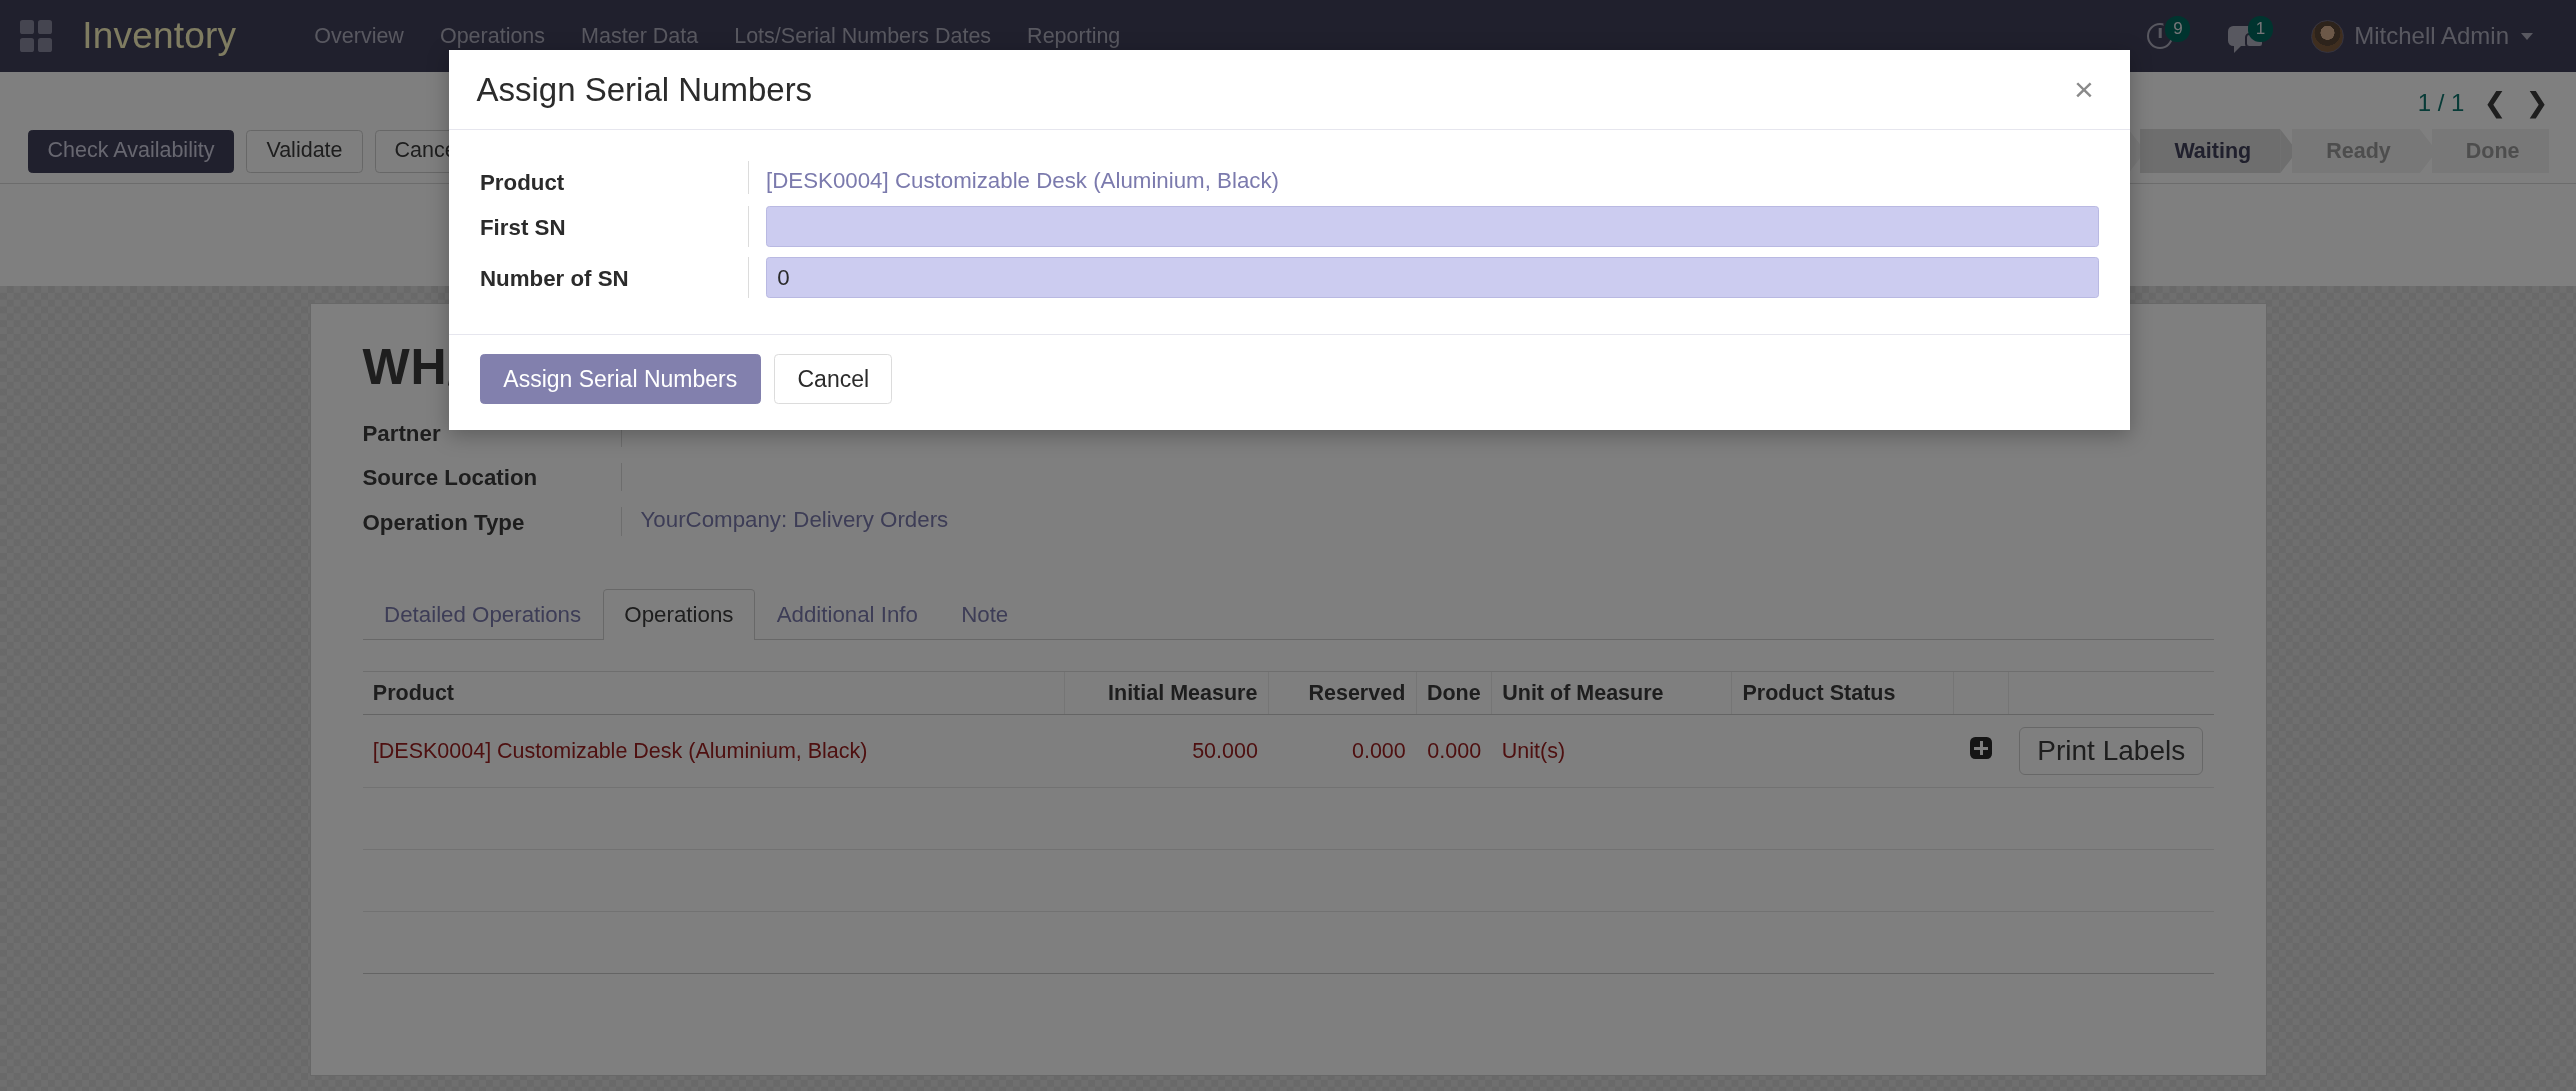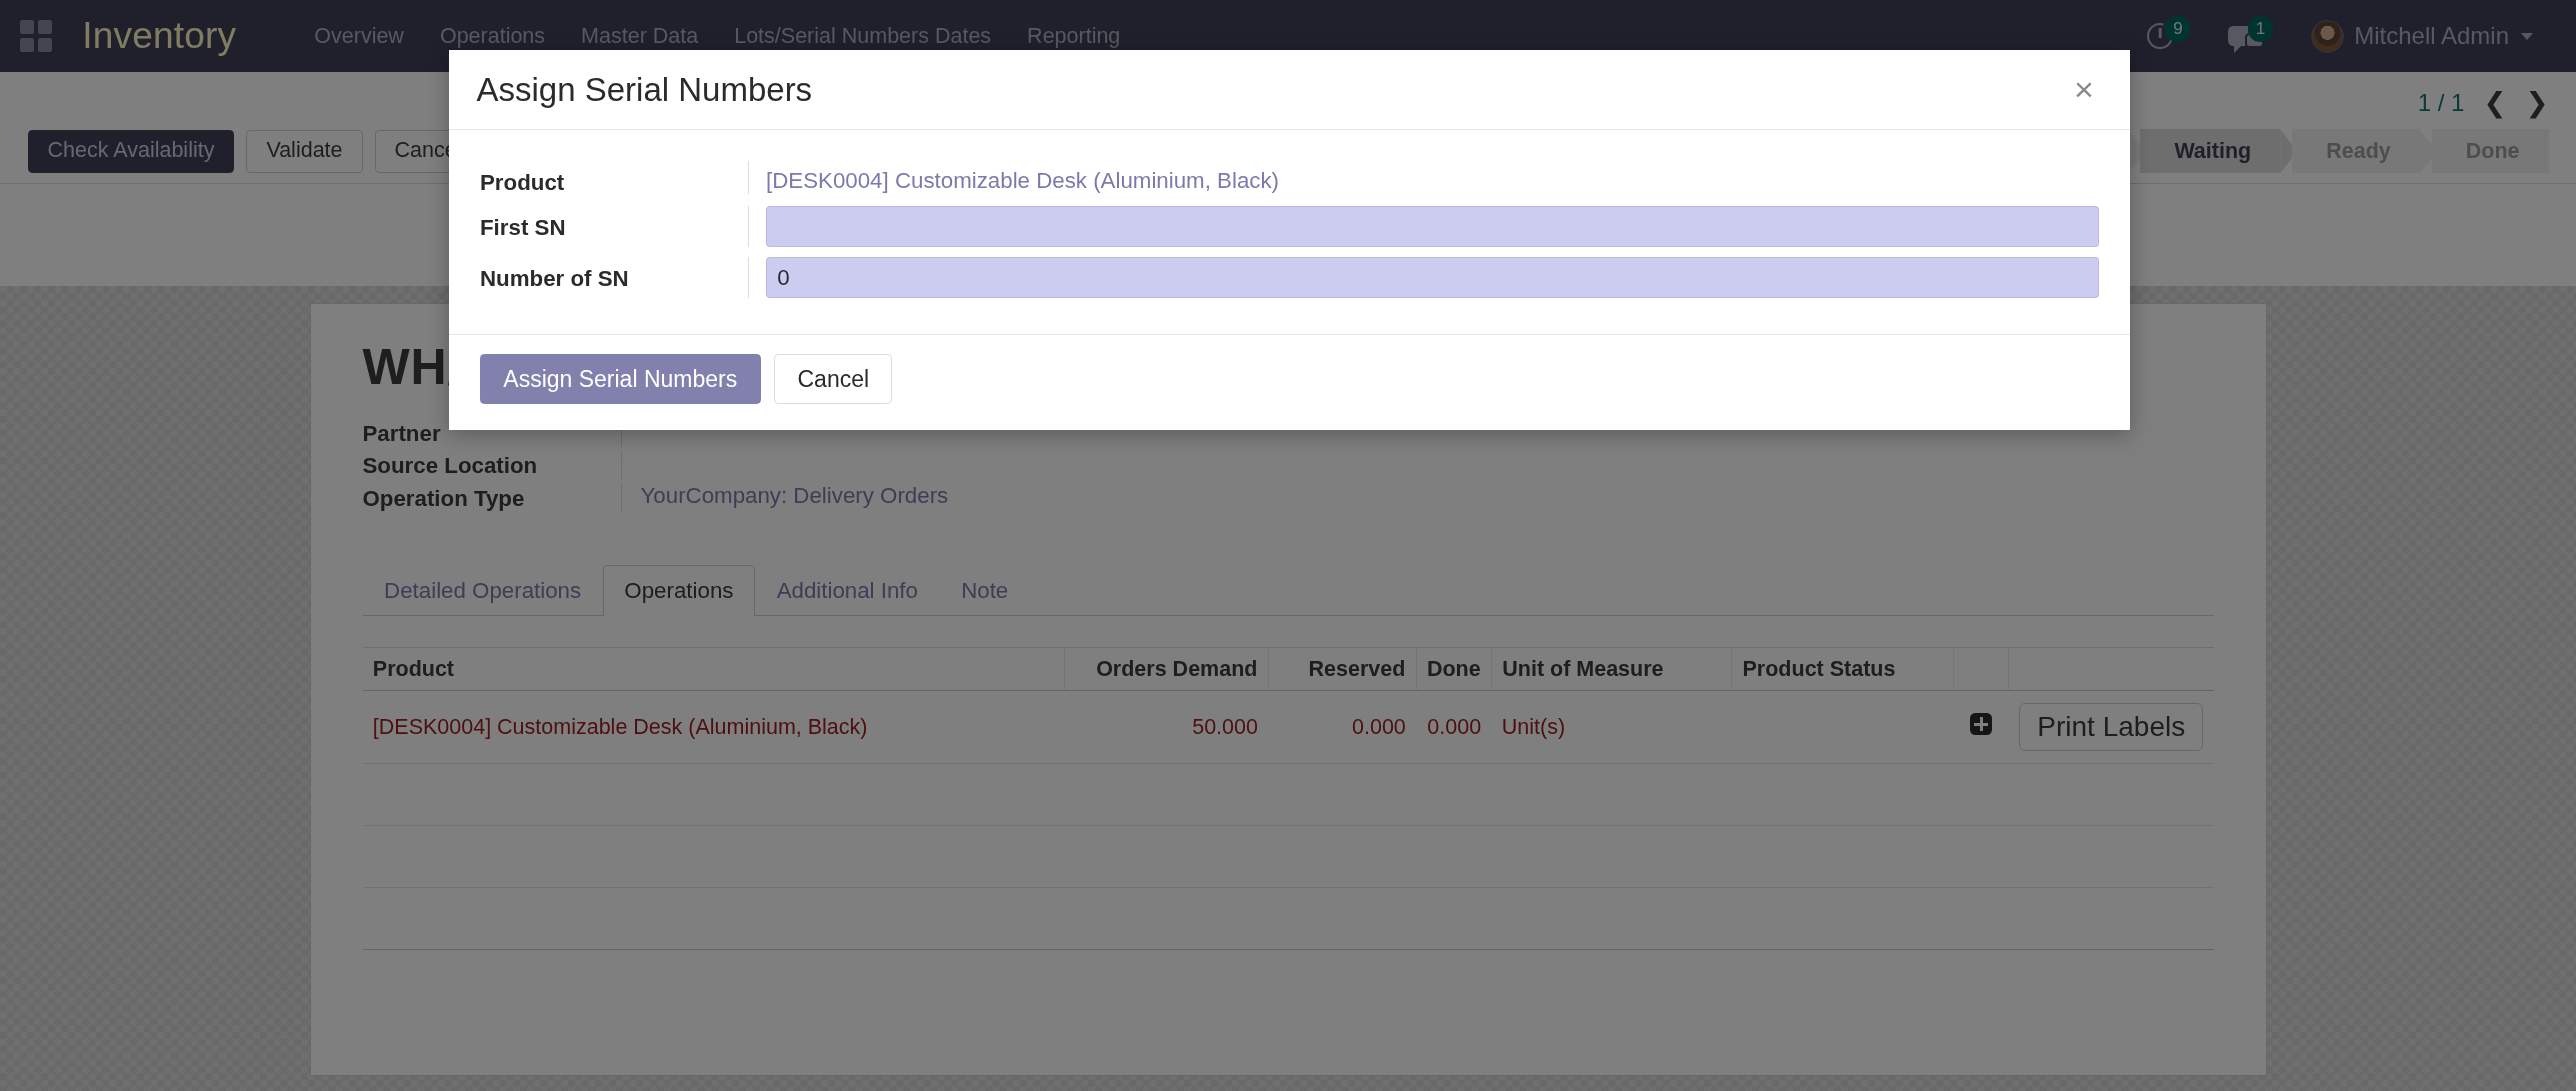--- a/index.html
+++ b/index.html
@@ -149,21 +149,21 @@
     background-position: 0 0, 6.9px 6.9px;
     padding: 17px 0 0 0;
     z-index: 1;
   }
   .sheet {
     margin: 0 auto; width: 1957px; background: #ffffff;
     border: 0.9px solid #d0d0d0; min-height: 773px;
     padding: 34px 52px 26px 52px;
   }
   .record-title { font-size: 50px; font-weight: bold; color: #3c3c3c; margin-bottom: 22.3px; letter-spacing: 0.9px; }
-  .form-grid { display: grid; grid-template-columns: 258px 1fr; row-gap: 4px; max-width: 1375px; }
+  .form-grid { display: grid; grid-template-columns: 258px 1fr; row-gap: 16px; max-width: 1375px; }
   .f-label { font-size: 22.3px; font-weight: bold; color: #3c3c3c; padding-top: 2.6px; }
   .f-value { font-size: 22.3px; color: #7b7aad; border-left: 0.9px solid #dadada; padding-left: 19px; min-height: 27.5px; }
 
   .tabs { display: flex; align-items: flex-end; margin-top: 52px; border-bottom: 0.9px solid #d0d0d0; }
   .tab {
     font-size: 22.3px; color: #7b7aad; padding: 12px 20.6px; cursor: pointer;
     border: 0.9px solid transparent; border-bottom: none; white-space: nowrap;
     position: relative; bottom: -0.9px;
   }
   .tab.active {
@@ -320,21 +320,21 @@
         <div class="tab">Detailed Operations</div>
         <div class="tab active">Operations</div>
         <div class="tab">Additional Info</div>
         <div class="tab">Note</div>
       </div>
 
       <table class="lines">
         <thead>
           <tr>
             <th style="width:38%;border-left:none;">Product</th>
-            <th class="num" style="width:11%">Orders Demand</th>
+            <th class="num" style="width:11%">Initial Measure</th>
             <th class="num" style="width:8%">Reserved</th>
             <th class="num" style="width:4%">Done</th>
             <th style="width:13%">Unit of Measure</th>
             <th style="width:12%">Product Status</th>
             <th style="width:3%"></th>
             <th style="width:11%"></th>
           </tr>
         </thead>
         <tbody>
           <tr>

